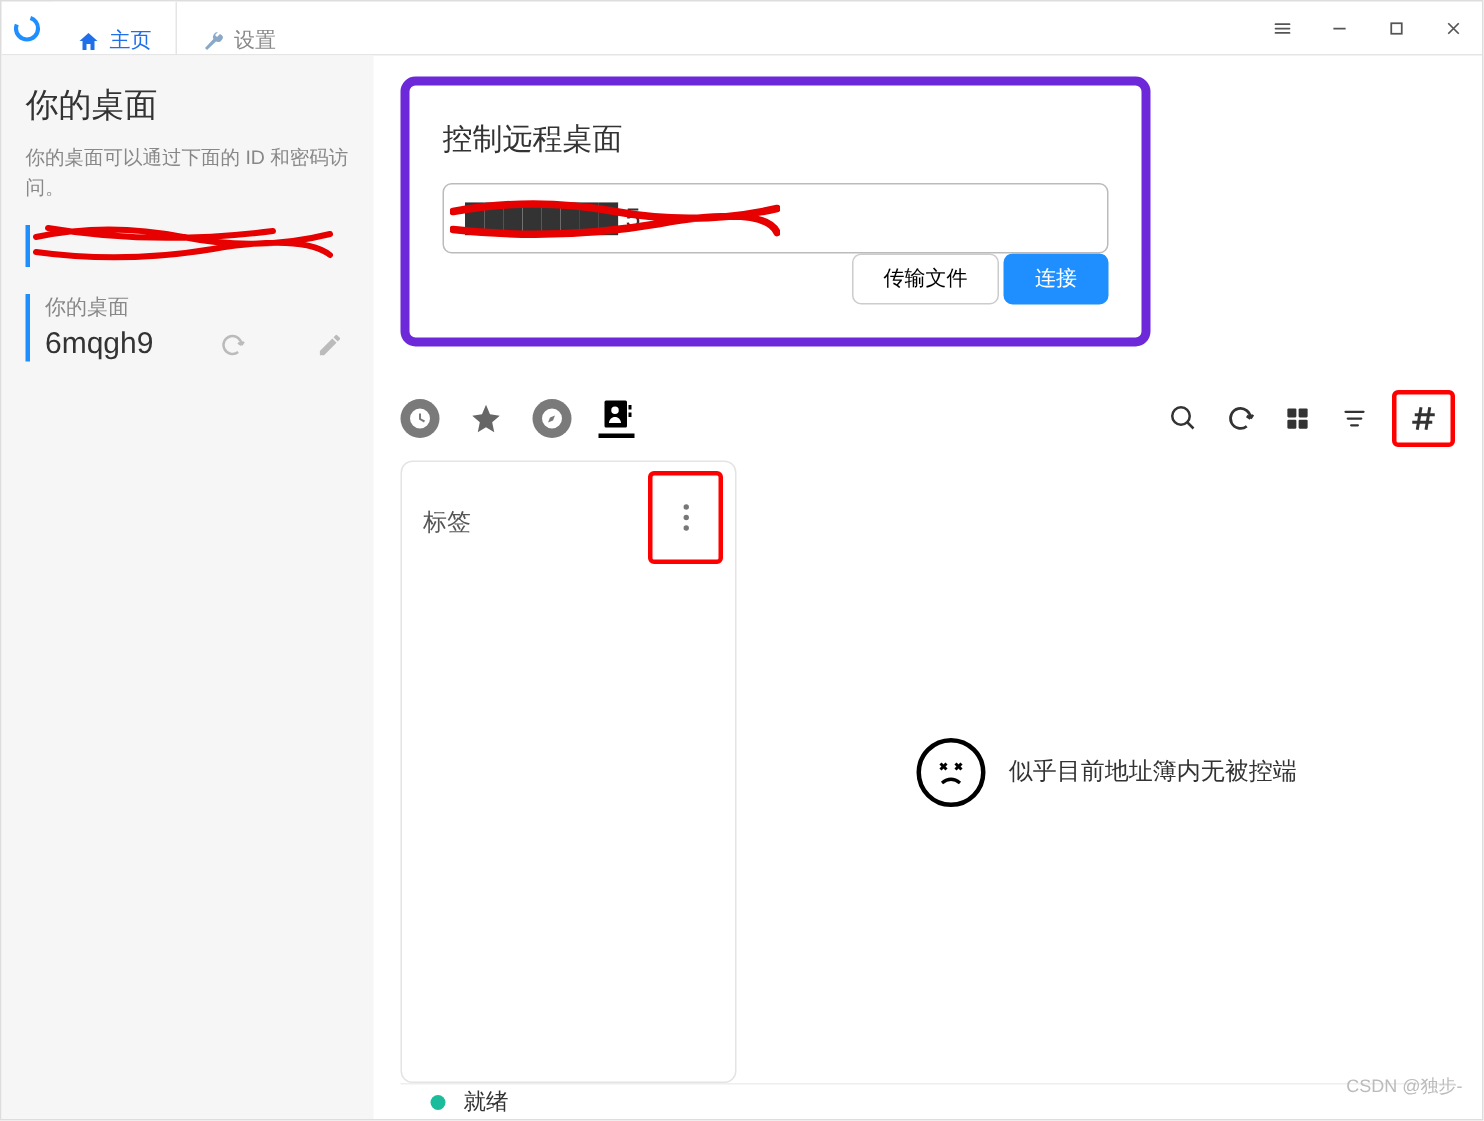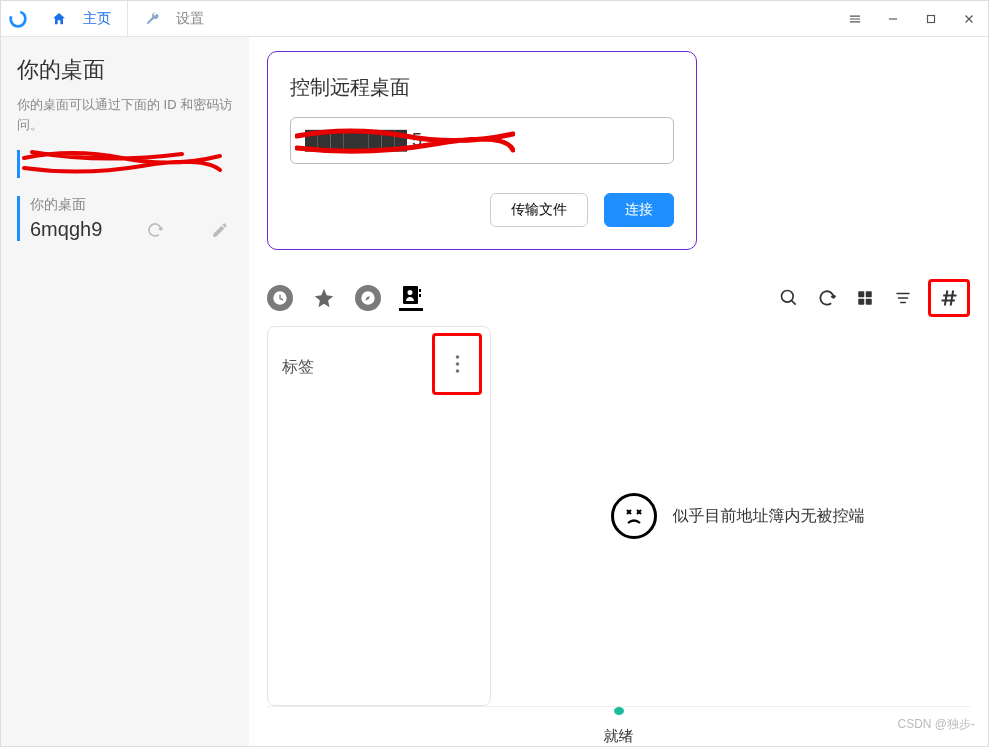--- a/index.html
+++ b/index.html
@@ -1,44 +1,44 @@
 <!DOCTYPE html>
 <html><head>
 <meta charset="utf-8">
 <style>
   * { box-sizing: border-box; margin: 0; padding: 0; font-family: -apple-system, "Segoe UI", "Microsoft YaHei", sans-serif; }
   body { width: 989px; height: 747px; background: #fff; overflow: hidden; display: flex; flex-direction: column; border: 1px solid #ddd;}
   
   .titlebar { height: 36px; display: flex; align-items: stretch; border-bottom: 1px solid #e5e5e5; }
   .logo { width: 34px; display: flex; align-items: center; justify-content: center; }
-  .tab { display: flex; align-items: center; padding: 0 16px; gap: 16px; font-size: 14px; color: #555; cursor: pointer; }
+  .tab { display: flex; align-items: flex-end; padding: 0 16px; gap: 6px; font-size: 14px; color: #555; cursor: pointer; }
   .tab.active { background: #fff; color: #1f6feb; font-weight: 500; border-right: 1px solid #e5e5e5; }
   .tab.active .tab-icon { color: #1f6feb; }
   .tab.settings { color: #888; }
   .tab-icon { width: 16px; height: 16px; display: inline-flex; }
   .titlebar-spacer { flex: 1; }
   .winctl { width: 38px; display: flex; align-items: center; justify-content: center; color: #555; cursor: pointer; }
   .winctl svg { width: 14px; height: 14px; }
   
   .body { flex: 1; display: flex; min-height: 0; }
   .sidebar { width: 248px; background: #f6f6f6; padding: 18px 16px; }
   .sb-title { font-size: 22px; color: #333; margin-bottom: 10px; }
   .sb-sub { font-size: 13px; color: #888; line-height: 1.5; margin-bottom: 16px; }
   .sb-block { border-left: 3px solid #1f8fff; padding-left: 10px; margin-bottom: 18px; position: relative; }
   .sb-label { font-size: 14px; color: #888; display: flex; align-items: center; }
   .sb-label .more { margin-left: auto; color: #888; cursor: pointer; }
   .sb-value { font-size: 20px; color: #333; margin-top:4px; display: flex; align-items:center; position:relative;}
   .sb-value .act { margin-left: auto; color: #bbb; cursor:pointer; padding:0 4px;}
   .scribble { position: absolute; pointer-events: none; }
   
   .main { flex: 1; padding: 14px 18px 0 18px; display: flex; flex-direction: column; min-height: 0;}
-  .card { border: 1px solid #6d28d9; border-radius: 10px; padding: 22px; width: 430px; }
+  .card { border: 6px solid #6d28d9; border-radius: 10px; padding: 22px; width: 500px; }
   .card-title { font-size: 20px; color: #333; margin-bottom: 16px; }
   .remote-input { width: 100%; border: 1px solid #bbb; border-radius: 6px; padding: 12px 14px; font-size: 18px; position: relative; }
-  .card-actions { display: flex; gap: 16px; justify-content: flex-end; margin-top: 29px; }
+  .card-actions { display: flex; gap: 3px; justify-content: flex-end; margin-top: 0; }
   .btn { border-radius: 6px; padding: 7px 20px; font-size: 14px; cursor: pointer; border: 1px solid #ccc; background: #fff; }
   .btn.primary { background: #1f8fff; border-color: #1f8fff; color: #fff; }
   
   .toolbar { margin-top: 28px; display: flex; align-items: center; height: 40px; }
   .tb-left { display: flex; gap: 18px; align-items: center; }
   .tb-icon { width: 26px; height: 26px; border-radius: 50%; display:flex; align-items:center; justify-content:center; color:#666; cursor:pointer;}
   .tb-icon.grey-circle { background:#7a7a7a; color:#fff;}
   .tb-icon.active { border-bottom: 3px solid #000; border-radius:0; padding-bottom:4px;}
   .tb-right { margin-left: auto; display:flex; gap:12px; align-items:center; }
   .tb-right .tb-icon { color:#333; }
@@ -46,21 +46,21 @@
   
   .lower { flex:1; display:flex; gap:14px; margin-top:8px; min-height:0;}
   .tags-panel { width: 224px; border:1px solid #e4e4e4; border-radius:8px; padding:12px 14px; position: relative;}
   .tags-head { display:flex; align-items:center; }
   .tags-head .lbl { font-size:16px; color:#555;}
   .tags-more-box { margin-left:auto; border:3px solid #ff0000; border-radius:4px; width:50px; height:62px; display:flex; align-items:center; justify-content:center; cursor:pointer; margin-top:-6px; margin-right:-6px;}
   .empty-area { flex:1; display:flex; align-items:center; justify-content:center; gap:16px;}
   .empty-face { width:46px; height:46px; border:3px solid #000; border-radius:50%; display:flex; align-items:center; justify-content:center; position:relative;}
   .empty-text { font-size:16px; color:#333;}
   
-  .statusbar { height:40px; display:flex; align-items:center; padding:0 20px; gap:12px; border-top:1px solid #eee;flex-direction:column;}
+  .statusbar { height:24px; display:flex; align-items:center; padding:0 20px; gap:12px; border-top:1px solid #eee;}
   .dot { width:10px; height:10px; border-radius:50%; background:#1abc9c;}
   .status-text { font-size:15px; color:#333;}
   .watermark { position:absolute; bottom:14px; right:14px; font-size:12px; color:#bbb;}
   svg { display:block; }
 </style>
 </head>
 <body>
 
 <div class="titlebar">
   <div class="logo">

